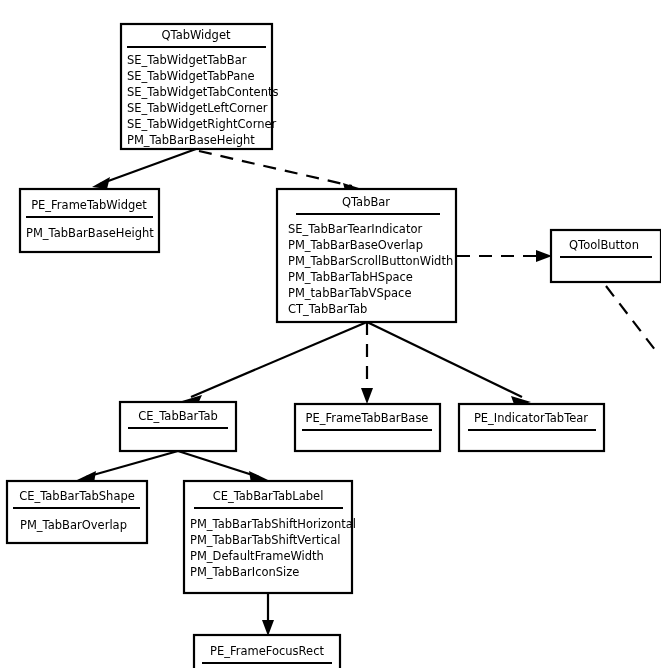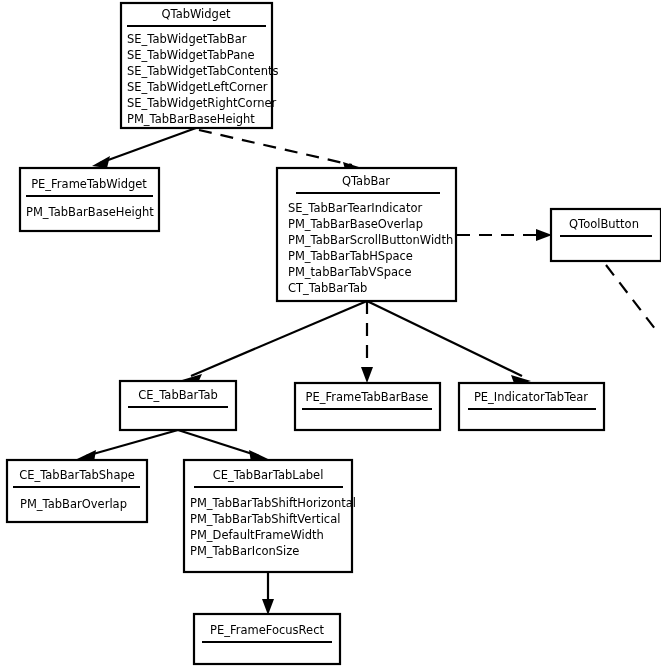--- a/index.html
+++ b/index.html
@@ -10,20 +10,21 @@
   body {
     width: 661px;
     height: 668px;
     font-family: "DejaVu Sans", sans-serif;
     overflow: hidden;
   }
   #diagram-root {
     position: relative;
     width: 661px;
     height: 496px;
+    margin-top: 21px;
   }
   svg#uml-canvas {
     position: absolute;
     left: 0;
     top: 0;
     width: 661px;
     height: 668px;
     display: block;
   }
   .node-box {

